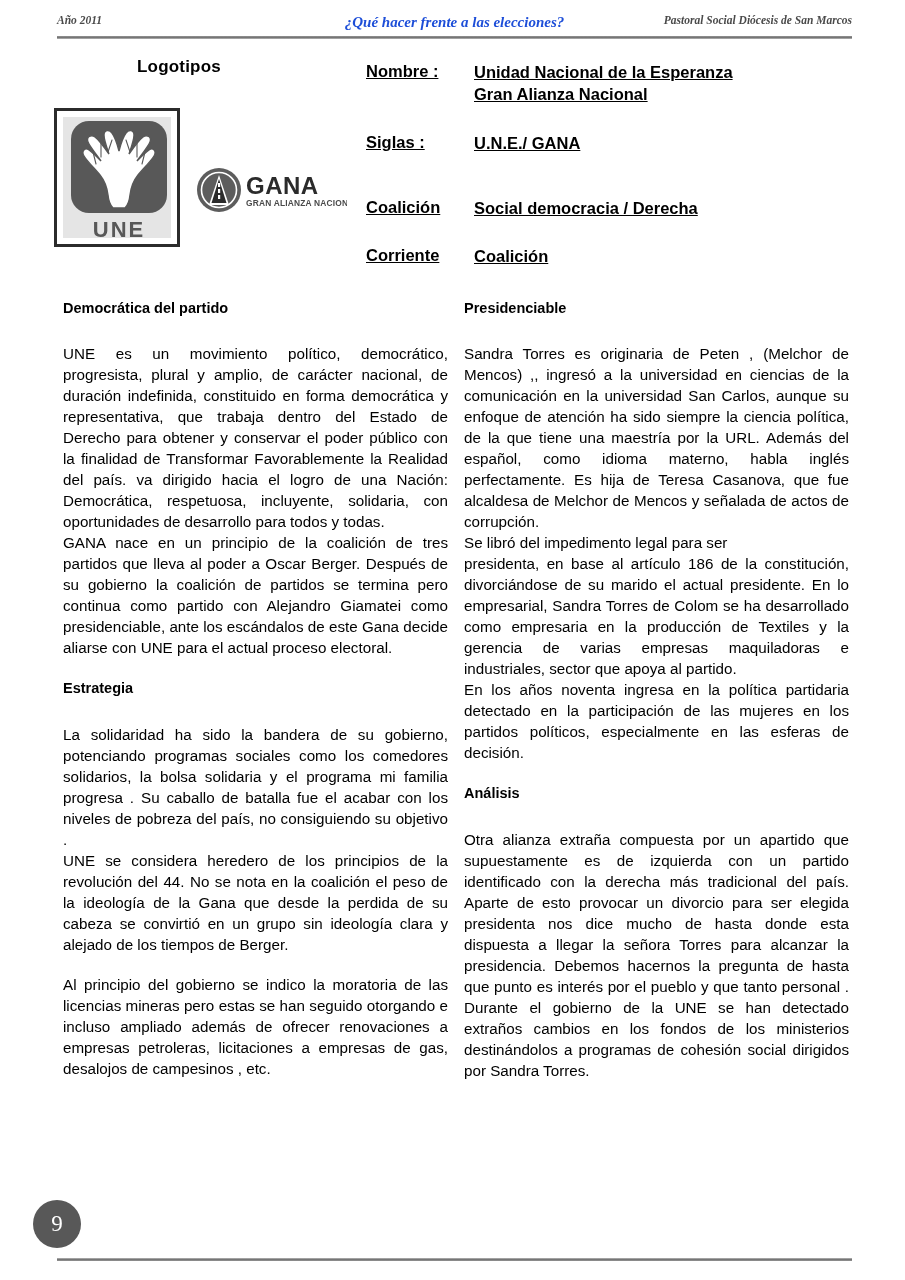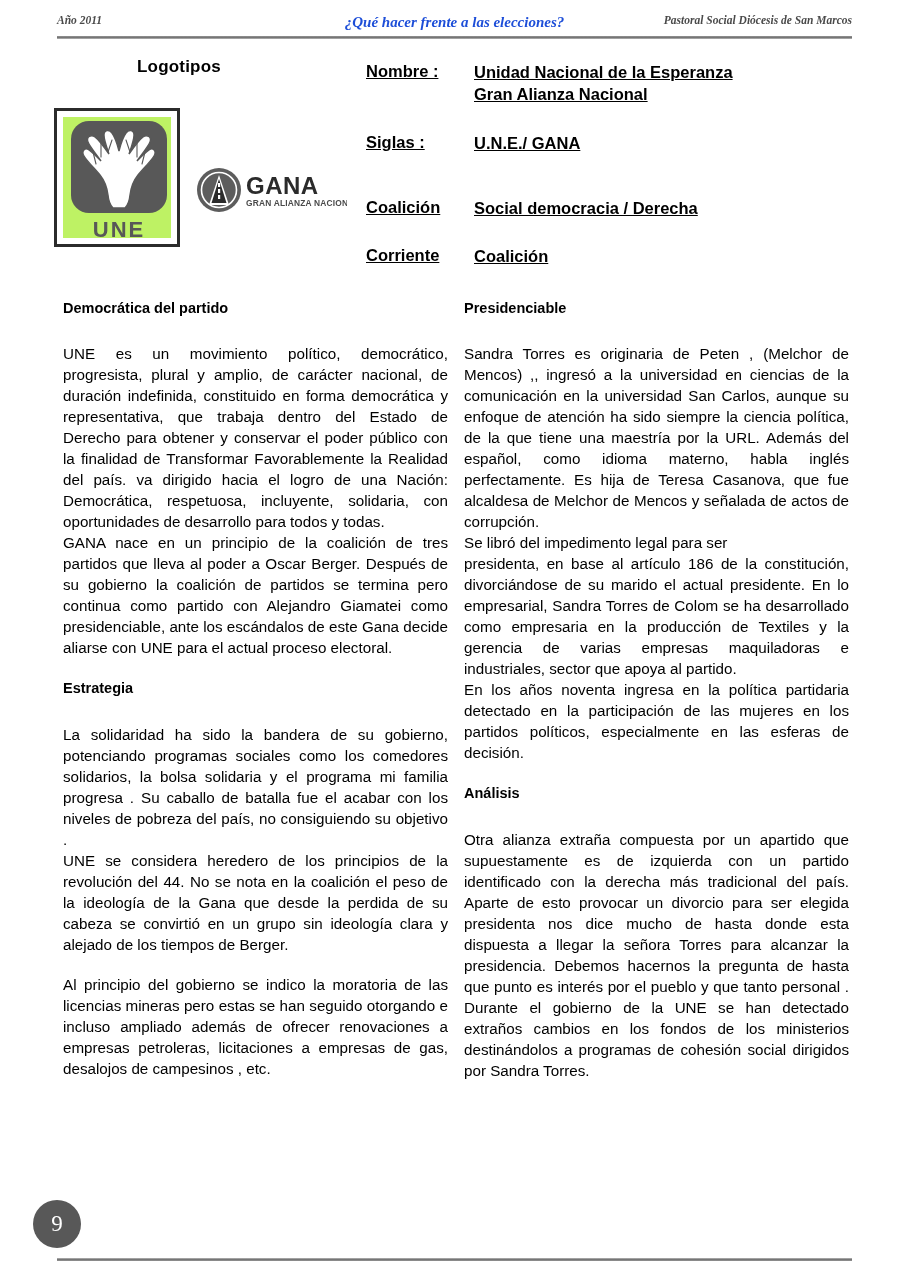--- a/index.html
+++ b/index.html
@@ -68,21 +68,21 @@
     left: 54px;
     top: 108px;
     width: 126px;
     height: 139px;
     background: #ffffff;
     border: 3px solid #2b2b2b;
     padding: 6px;
   }
   .une-inner {
     width: 100%; height: 100%;
-    background: #bef264;
+    background: #e5e5e5;
     position: relative;
   }
   .une-rounded {
     position: absolute;
     left: 8px; top: 4px;
     width: 96px; height: 92px;
     background: #585858;
     border-radius: 18px;
   }
   .une-hands { position: absolute; left: 8px; top: 4px; width: 96px; height: 92px; }

